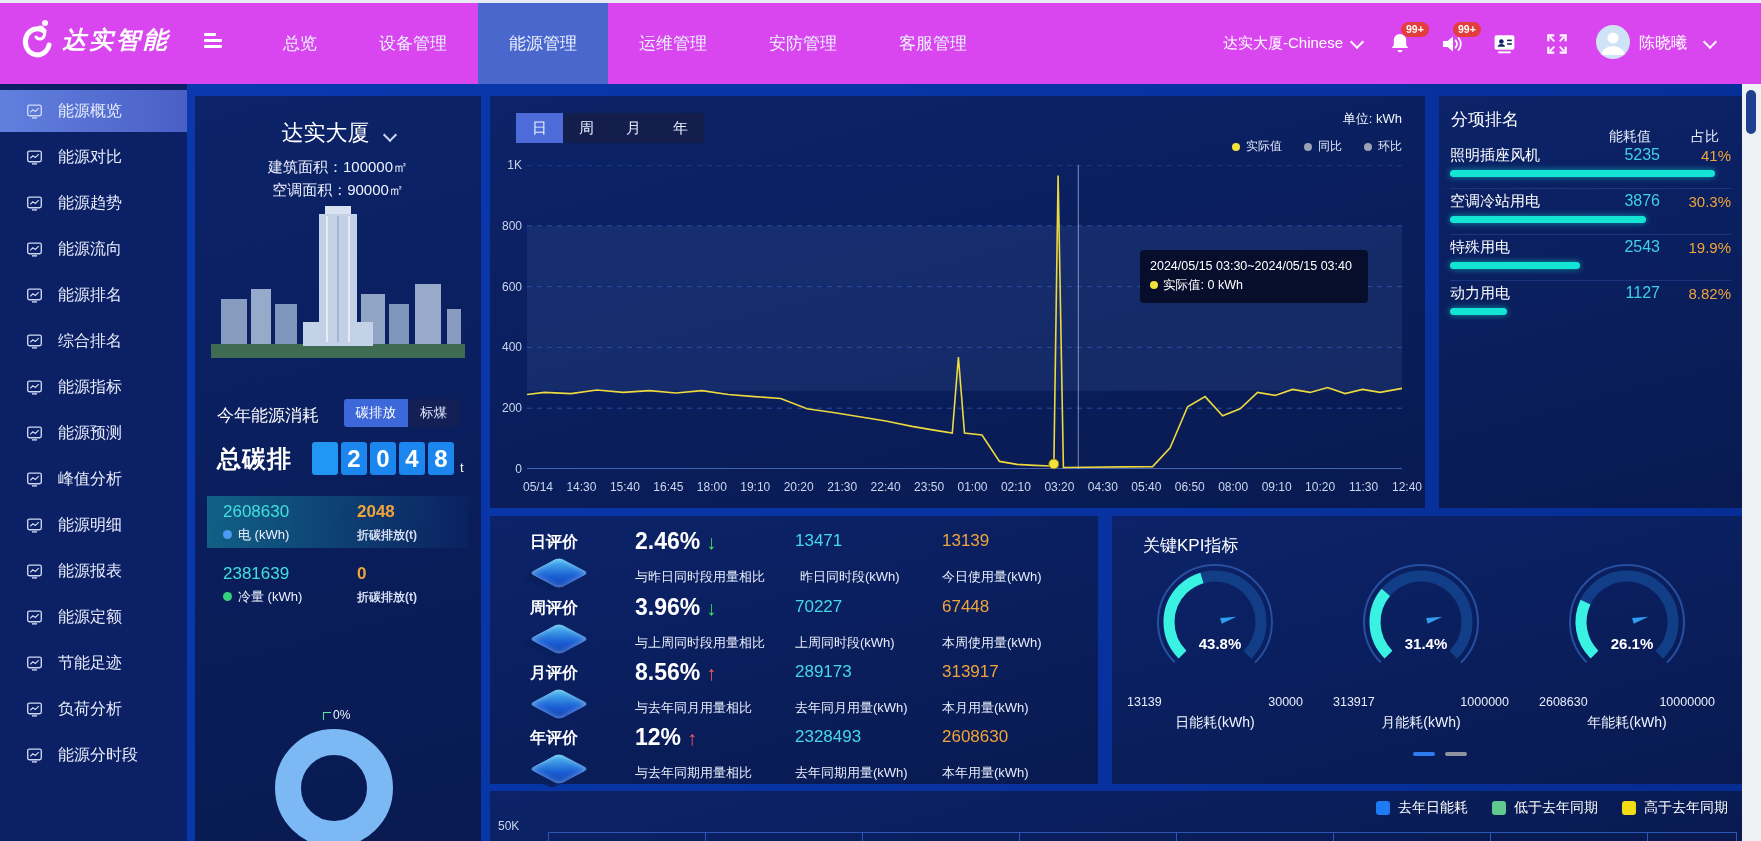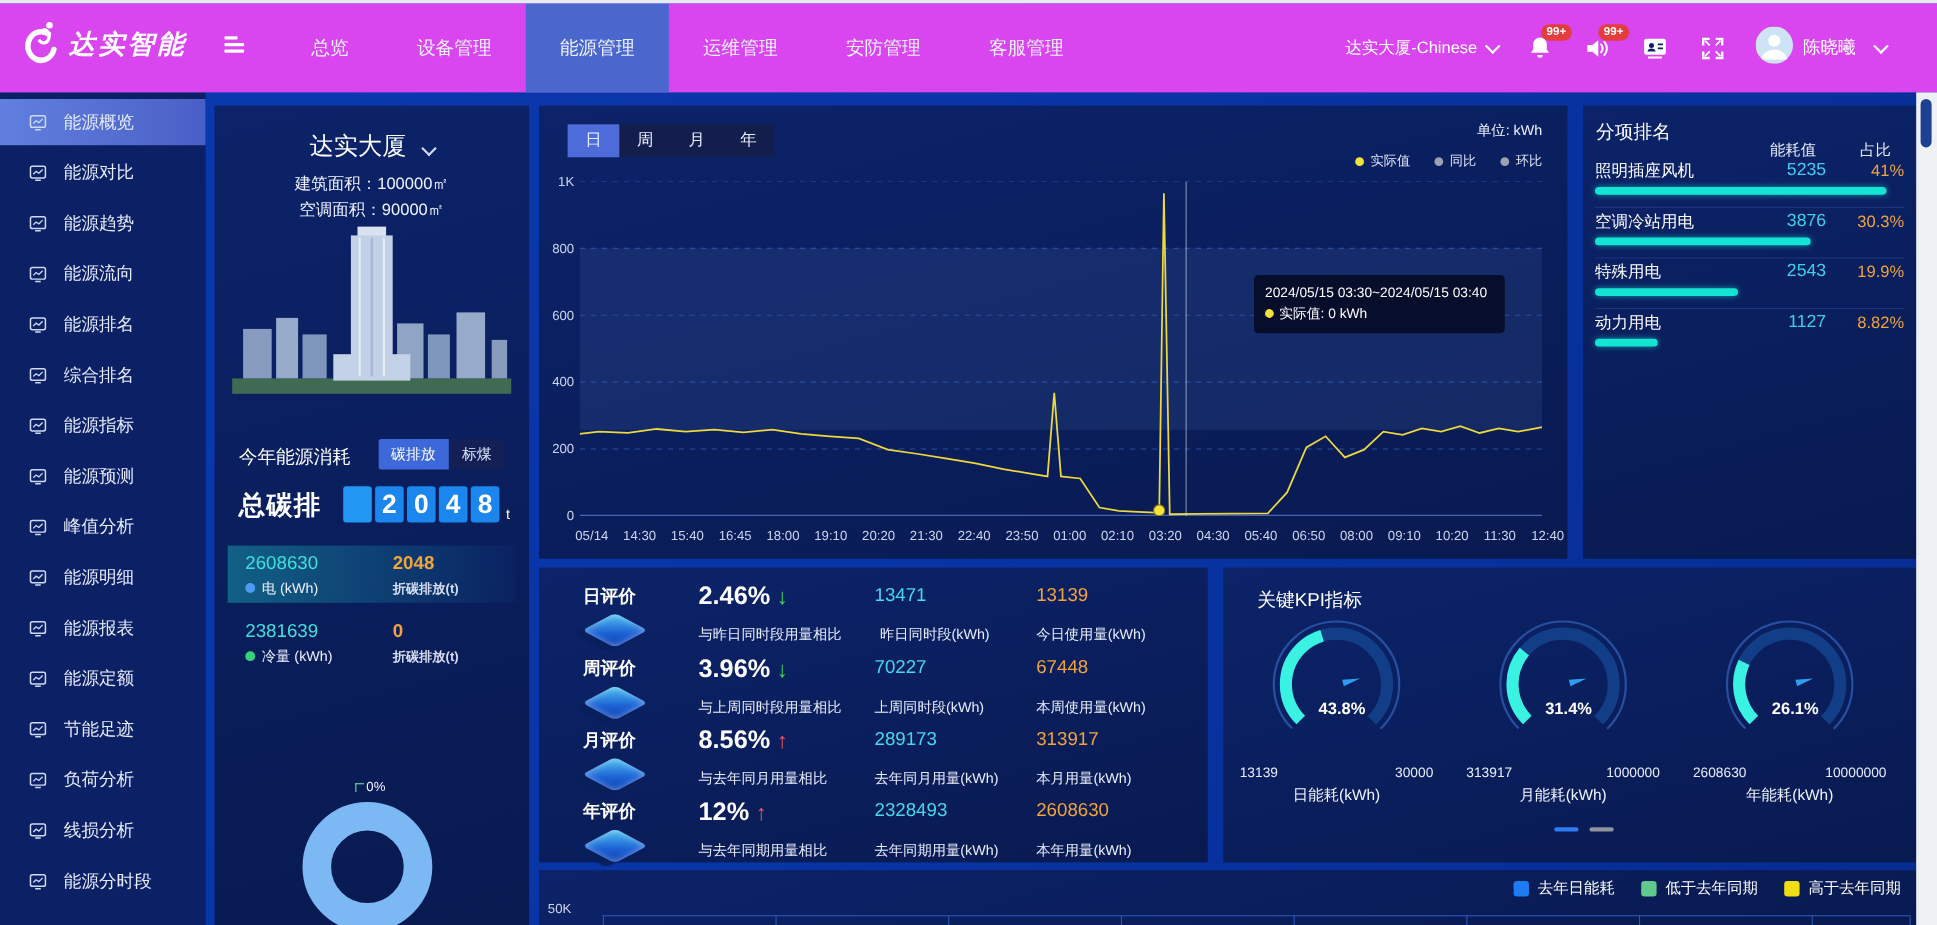--- a/index.html
+++ b/index.html
@@ -327,30 +327,20 @@
     </div>
     <div class="side-item">
       <span class="side-icon">
         <svg viewBox="0 0 20 20" width="17" height="17">
           <rect x="2" y="2.5" width="16" height="12.5" rx="2" fill="none" stroke="#cfd9f2" stroke-width="1.6"></rect>
           <polyline points="5,11 8,8 11,10 15,6" fill="none" stroke="#cfd9f2" stroke-width="1.4"></polyline>
           <line x1="7" y1="17.5" x2="13" y2="17.5" stroke="#cfd9f2" stroke-width="1.6"></line>
         </svg>
       </span>
       <span class="side-label">负荷分析</span>
-    </div>
-    <div class="side-item">
-      <span class="side-icon">
-        <svg viewBox="0 0 20 20" width="17" height="17">
-          <rect x="2" y="2.5" width="16" height="12.5" rx="2" fill="none" stroke="#cfd9f2" stroke-width="1.6"></rect>
-          <polyline points="5,11 8,8 11,10 15,6" fill="none" stroke="#cfd9f2" stroke-width="1.4"></polyline>
-          <line x1="7" y1="17.5" x2="13" y2="17.5" stroke="#cfd9f2" stroke-width="1.6"></line>
-        </svg>
-      </span>
-      <span class="side-label">线损分析</span>
     </div>
     <div class="side-item">
       <span class="side-icon">
         <svg viewBox="0 0 20 20" width="17" height="17">
           <rect x="2" y="2.5" width="16" height="12.5" rx="2" fill="none" stroke="#cfd9f2" stroke-width="1.6"></rect>
           <polyline points="5,11 8,8 11,10 15,6" fill="none" stroke="#cfd9f2" stroke-width="1.4"></polyline>
           <line x1="7" y1="17.5" x2="13" y2="17.5" stroke="#cfd9f2" stroke-width="1.6"></line>
         </svg>
       </span>
       <span class="side-label">能源分时段</span>

